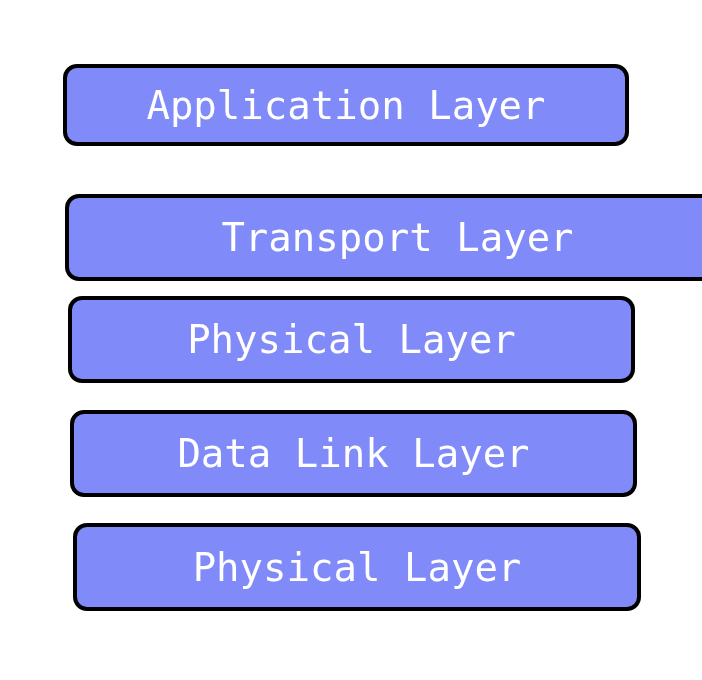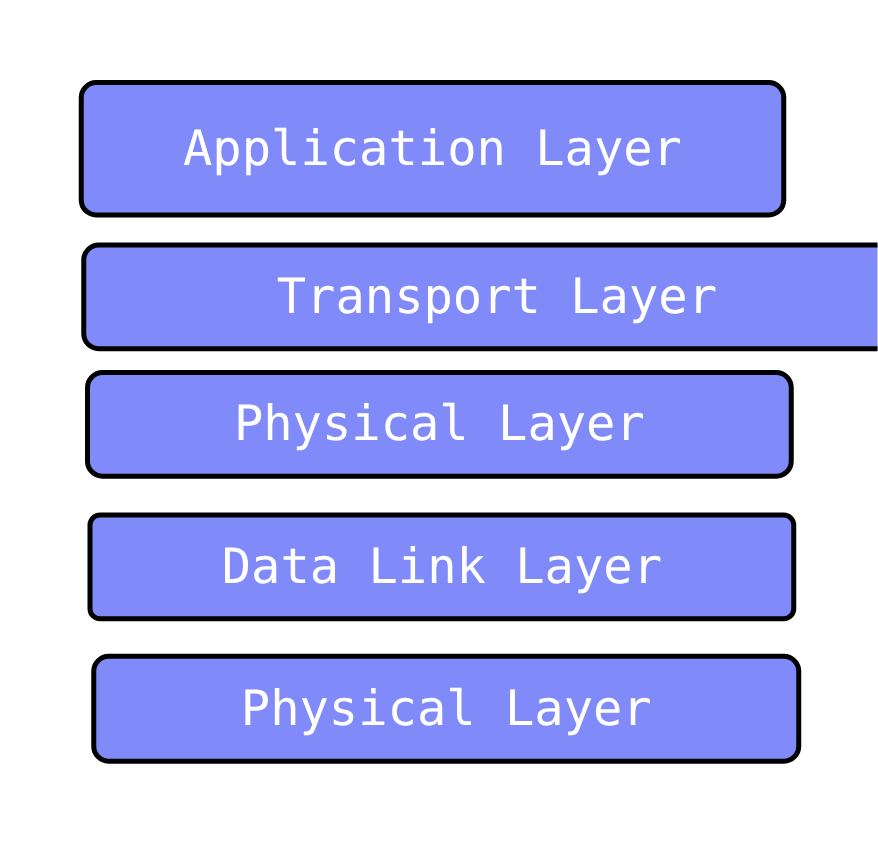--- a/index.html
+++ b/index.html
@@ -34,24 +34,24 @@
     color: #ffffff;
     font-family: "DejaVu Sans Mono", "Liberation Mono", monospace;
     font-size: 39px;
     font-weight: 400;
     letter-spacing: 0px;
     line-height: 1;
     white-space: nowrap;
     user-select: none;
   }
   
-  .layer-row-0 { left: 63px;  top: 64px;  width: 566px; height: 110px; }
+  .layer-row-0 { left: 63px;  top: 64px;  width: 566px; height: 82px; }
   .layer-row-1 { left: 65px;  top: 194px; width: 665px; height: 87px; }
   .layer-row-2 { left: 68px;  top: 296px; width: 567px; height: 87px; }
-  .layer-row-3 { left: 70px;  top: 410px; width: 567px; height: 87px; border-radius: 10px; }
+  .layer-row-3 { left: 70px;  top: 410px; width: 567px; height: 87px; }
   .layer-row-4 { left: 73px;  top: 523px; width: 568px; height: 88px; }
 </style>
 </head>
 <body>
 
 <div id="stack-diagram">
 
   <div class="layer-box layer-row-0">
     <span class="layer-label">Application Layer</span>
   </div>

